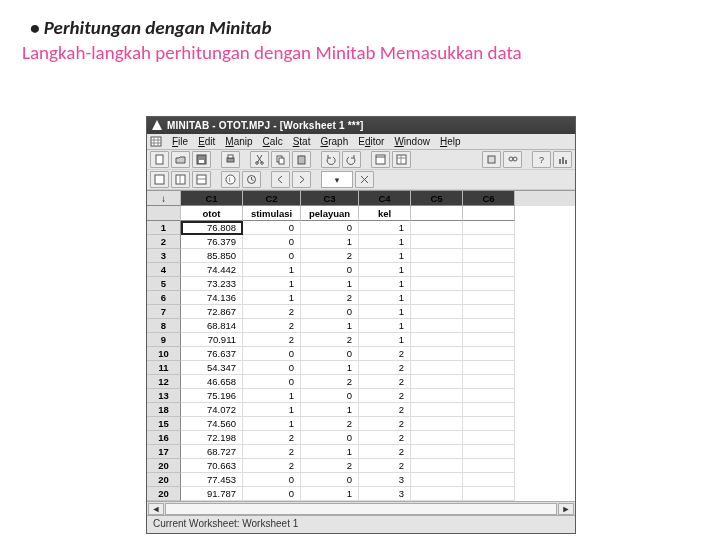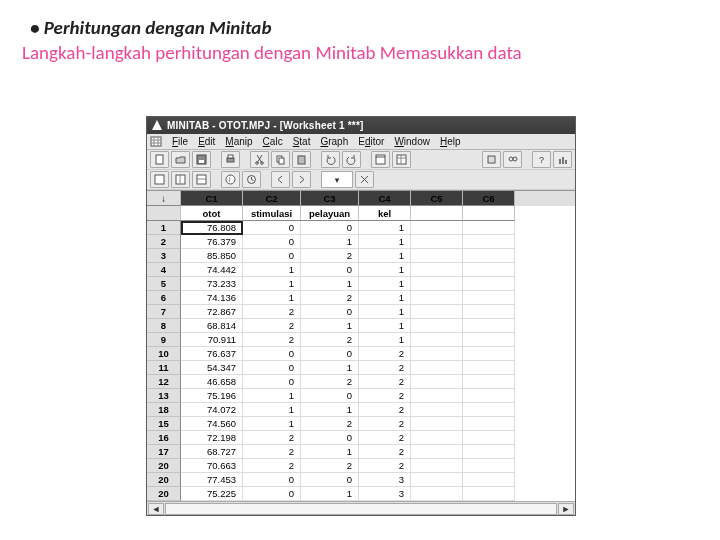--- a/index.html
+++ b/index.html
@@ -423,28 +423,29 @@
           <div class="rowhdr-cell">20</div>
           <div class="cell">77.453</div>
           <div class="cell">0</div>
           <div class="cell">0</div>
           <div class="cell">3</div>
           <div class="cell"></div>
           <div class="cell"></div>
         </div>
         <div class="grow">
           <div class="rowhdr-cell">20</div>
-          <div class="cell">75.225</div>
+          <div class="cell">91.787</div>
           <div class="cell">0</div>
           <div class="cell">1</div>
           <div class="cell">3</div>
           <div class="cell"></div>
           <div class="cell"></div>
         </div>
       </div>
     <div class="pager">
       <span class="pbtn">◄</span>
       <div class="ptrack"></div>
       <span class="pbtn">►</span>
     </div>
   </div>
 
+  <div class="status">Current Worksheet: Worksheet 1</div>
 </div>
 
 </body></html>

